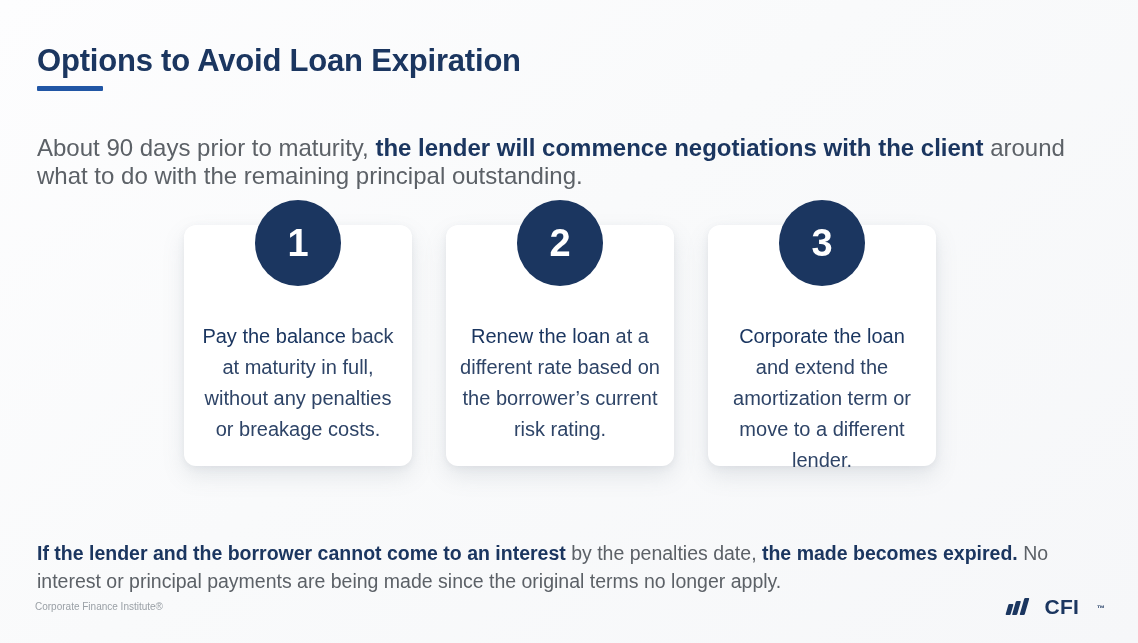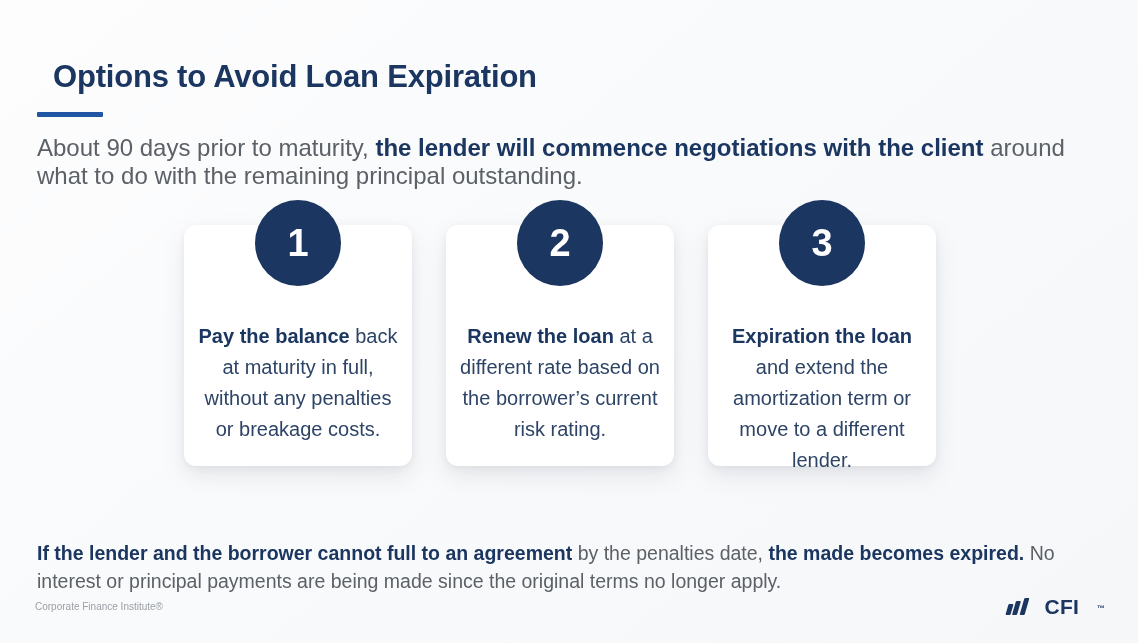--- a/index.html
+++ b/index.html
@@ -24,21 +24,21 @@
     overflow: hidden;
   }
 
   
   .title-block {
     position: absolute;
     left: 37px;
     top: 42px;
   }
   .page-title {
-    margin: 16px;
+    margin: 0;
     font-size: 31px;
     line-height: 38px;
     font-weight: bold;
     color: #1b3660;
     letter-spacing: -0.2px;
     white-space: nowrap;
   }
   .title-underline {
     width: 66px;
     height: 5px;
@@ -111,21 +111,21 @@
     right: 14px;
     top: 96px;
     text-align: center;
     font-size: 20px;
     line-height: 31px;
     color: #2e4467;
     font-weight: normal;
   }
   .card-text b {
     color: #1b3660;
-    font-weight: bold;
+    font-weight: normal;
     text-align: center;
   }
 
   
   .outro {
     position: absolute;
     left: 37px;
     top: 519px;
     width: 1065px;
     font-size: 19.5px;
@@ -200,26 +200,26 @@
       <div class="card-text"><b>Pay the balance</b><span> back at maturity in full, without any penalties or breakage costs.</span></div>
     </div>
 
     <div class="card card-2">
       <div class="badge">2</div>
       <div class="card-text"><b>Renew the loan</b><span> at a different rate based on the borrower’s current risk rating.</span></div>
     </div>
 
     <div class="card card-3">
       <div class="badge">3</div>
-      <div class="card-text"><b>Expiration the loan</b><span> and extend the amortization term or move to a different lender.</span></div>
+      <div class="card-text"><b>Corporate the loan</b><span> and extend the amortization term or move to a different lender.</span></div>
     </div>
 
   </div>
 
-  <p class="outro"><b>If the lender and the borrower cannot full to an agreement</b><span> by the penalties date, </span><b>the made becomes expired.</b><span> No interest or principal payments are being made since the original terms no longer apply.</span></p>
+  <p class="outro"><b>If the lender and the borrower cannot come to an interest</b><span> by the penalties date, </span><b>the made becomes expired.</b><span> No interest or principal payments are being made since the original terms no longer apply.</span></p>
 
   <div class="footer-credit">Corporate Finance Institute®</div>
 
   <div class="logo">
     <span class="logo-mark">
       <span class="b1"></span>
         <span class="b2"></span>
         <span class="b3"></span>
     </span>
     <span class="logo-word">CFI</span>

